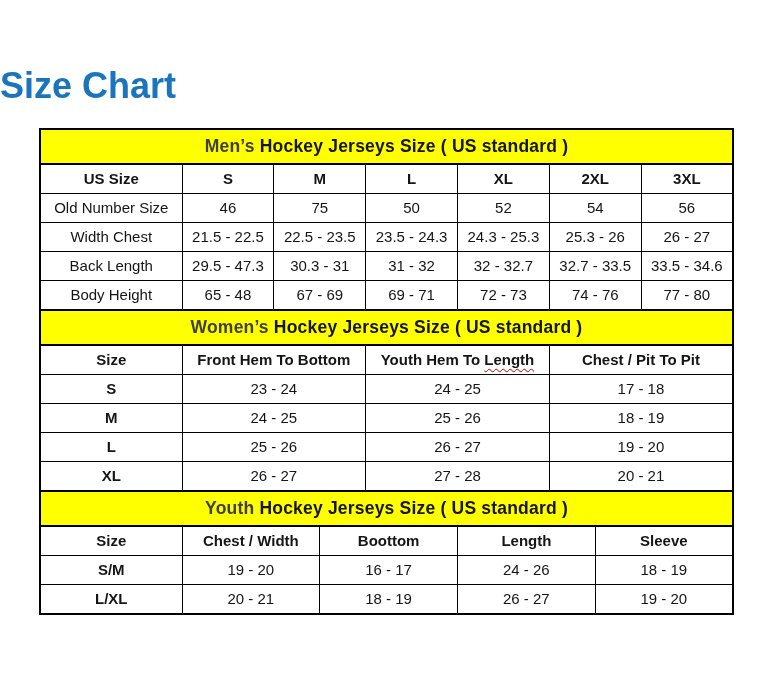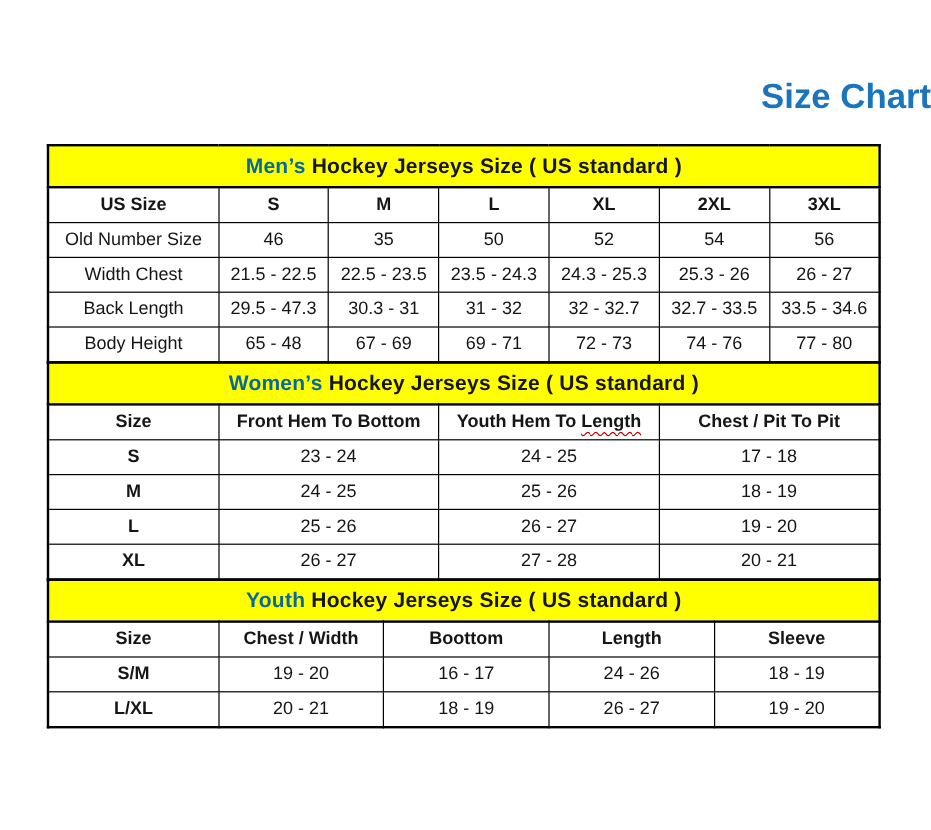--- a/index.html
+++ b/index.html
@@ -6,27 +6,26 @@
   .canvas {
     width: 776px;
     height: 692px;
     background: #ffffff;
     font-family: "Liberation Sans", sans-serif;
     overflow: hidden;
     box-sizing: border-box;
   }
   .page-title {
     padding-top: 66px;
-    text-align: right;
-    font-size: 29px;
+    text-align: left;
+    font-size: 36px;
     font-weight: 700;
     color: #1b75bc;
     letter-spacing: 0px;
     line-height: 1.1;
-    padding-left: 44px;
   }
   .table-wrap {
     margin: 22px 0 0 39px;
     width: 695px;
   }
   table.section {
     border-collapse: collapse;
     table-layout: fixed;
     width: 695px;
     border: 2.5px solid #000000;
@@ -45,21 +44,21 @@
   }
   .section col.first { width: 142px; }
   tr.band td {
     background: #ffff00;
     font-weight: 700;
     font-size: 17.5px;
     height: 33px;
     border: 2px solid #000000;
     letter-spacing: 0.2px;
   }
-  .red { color: #0369a1; }
+  .red { color: #404040; }
   tr.head th { font-weight: 700; text-align: center; }
   td.lbl { font-weight: 400; }
   td.sizelbl { font-weight: 700; }
   td.val { font-weight: 400; }
   .misspelled {
     text-decoration-line: underline;
     text-decoration-style: wavy;
     text-decoration-color: #c00000;
     text-decoration-thickness: 1px;
     text-underline-offset: 3px;
@@ -95,21 +94,21 @@
           <th>S</th>
           <th>M</th>
           <th>L</th>
           <th>XL</th>
           <th>2XL</th>
           <th>3XL</th>
         </tr>
         <tr>
           <td class="lbl">Old Number Size</td>
           <td class="val">46</td>
-          <td class="val">35</td>
+          <td class="val">75</td>
           <td class="val">50</td>
           <td class="val">52</td>
           <td class="val">54</td>
           <td class="val">56</td>
         </tr>
         <tr>
           <td class="lbl">Width Chest</td>
           <td class="val">21.5 - 22.5</td>
           <td class="val">22.5 - 23.5</td>
           <td class="val">23.5 - 24.3</td>

